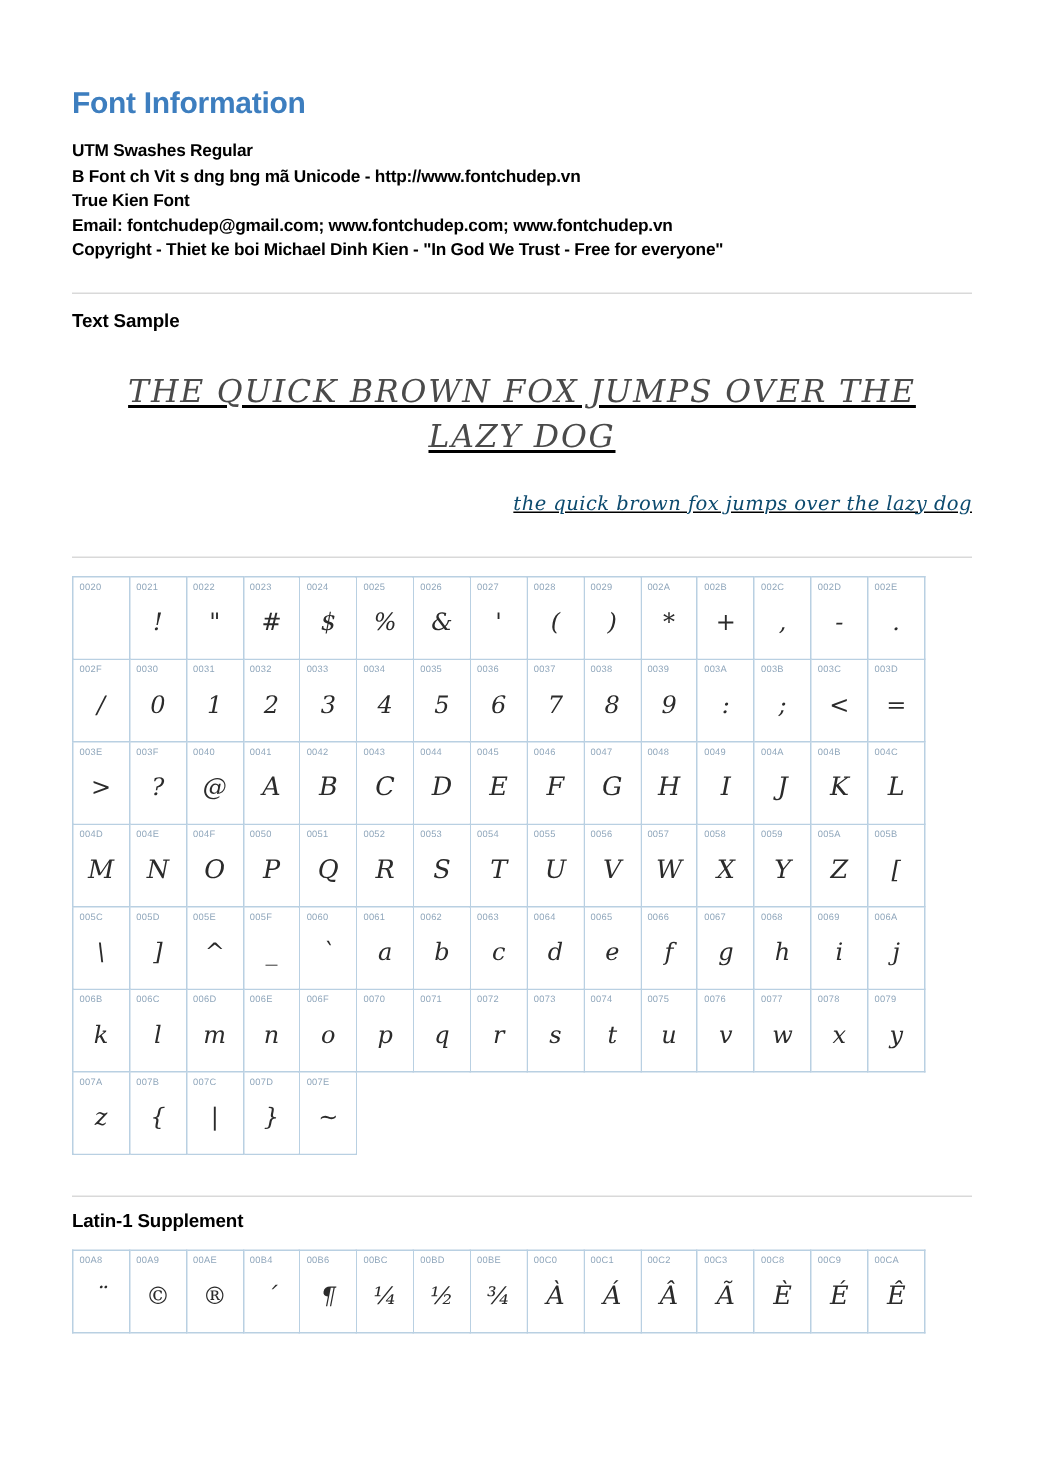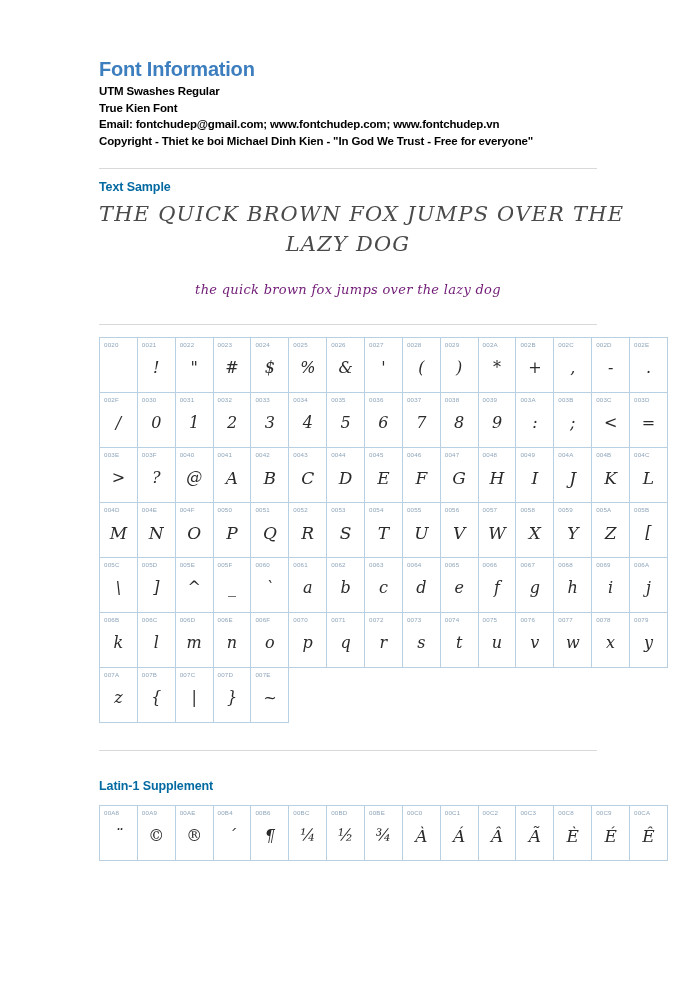--- a/index.html
+++ b/index.html
@@ -12,55 +12,55 @@
     height: 985px;
     font-family: "Liberation Sans", sans-serif;
     color: #000000;
     overflow: hidden;
   }
   .page {
     position: relative;
     width: 696px;
     height: 940px;
     box-sizing: border-box;
-    padding: 0 99px;
+    padding: 0 48px;
   }
 
   
   .doc-title {
     margin: 0;
     padding-top: 56px;
     font-size: 20px;
     line-height: 26px;
     font-weight: bold;
     color: #3d7ebf;
     letter-spacing: -0.2px;
   }
   .info-lines {
-    margin-top: 1px;
+    margin-top: 11px;
   }
   .info-line {
     font-size: 11.5px;
     line-height: 16.5px;
     font-weight: bold;
     color: #000000;
     white-space: nowrap;
     letter-spacing: -0.15px;
   }
 
   
   .rule {
     height: 1px;
     background: #d9d9d9;
     margin: 0;
   }
   .section-head {
     font-size: 12.5px;
     font-weight: bold;
-    color: #0369a1;
+    color: #000000;
     letter-spacing: -0.1px;
   }
 
   
   .sample-block {
     text-align: center;
   }
   .sample-upper {
     font-family: "DejaVu Serif", "Liberation Serif", serif;
     font-style: italic;
@@ -68,23 +68,24 @@
     line-height: 30px;
     color: #4a4a4a;
     letter-spacing: 1.2px;
     white-space: nowrap;
   }
   .sample-lower {
     font-family: "DejaVu Serif", "Liberation Serif", serif;
     font-style: italic;
     font-size: 13px;
     line-height: 18px;
-    color: #701a75;
+    color: #0c4a6e;
     letter-spacing: 0.3px;
     white-space: nowrap;
+    text-align: right;
   }
 
   
   .glyph-table {
     border-collapse: collapse;
     table-layout: fixed;
     width: 553px;
   }
   .glyph-table td {
     width: 36.87px;
@@ -127,29 +128,30 @@
 </style>
 </head>
 <body>
 
 <div class="page">
 
   <h1 class="doc-title">Font Information</h1>
 
   <div class="info-lines">
     <div class="info-line">UTM Swashes Regular</div>
+    <div class="info-line">B Font ch Vit s dng bng mã Unicode - http://www.fontchudep.vn</div>
     <div class="info-line">True Kien Font</div>
     <div class="info-line">Email: fontchudep@gmail.com; www.fontchudep.com; www.fontchudep.vn</div>
     <div class="info-line">Copyright - Thiet ke boi Michael Dinh Kien - "In God We Trust - Free for everyone"</div>
   </div>
 
   <div class="rule" style="margin-top:19px;"></div>
   <div class="section-head" style="margin-top:11px;">Text Sample</div>
 
-  <div class="sample-block" style="margin-top:5px;">
+  <div class="sample-block" style="margin-top:25px;text-decoration:underline;">
     <div class="sample-upper">THE QUICK BROWN FOX JUMPS OVER THE</div>
     <div class="sample-upper">LAZY DOG</div>
     <div class="sample-lower" style="margin-top:22px;">the quick brown fox jumps over the lazy dog</div>
   </div>
 
   <div class="rule" style="margin-top:25px;"></div>
 
   <table class="glyph-table" style="margin-top:12px;">
     <tbody>
         <tr>
@@ -553,21 +555,21 @@
           <td class="empty"></td>
           <td class="empty"></td>
           <td class="empty"></td>
           <td class="empty"></td>
           <td class="empty"></td>
         </tr>
       </tbody>
   </table>
 
   <div class="rule" style="margin-top:27px;"></div>
-  <div class="section-head" style="margin-top:28px;">Latin-1 Supplement</div>
+  <div class="section-head" style="margin-top:9px;">Latin-1 Supplement</div>
 
   <table class="glyph-table" style="margin-top:12px;">
     <tbody>
         <tr>
           <td>
             <span class="cp">00A8</span>
             <span class="gl">¨</span>
           </td>
           <td>
             <span class="cp">00A9</span>

